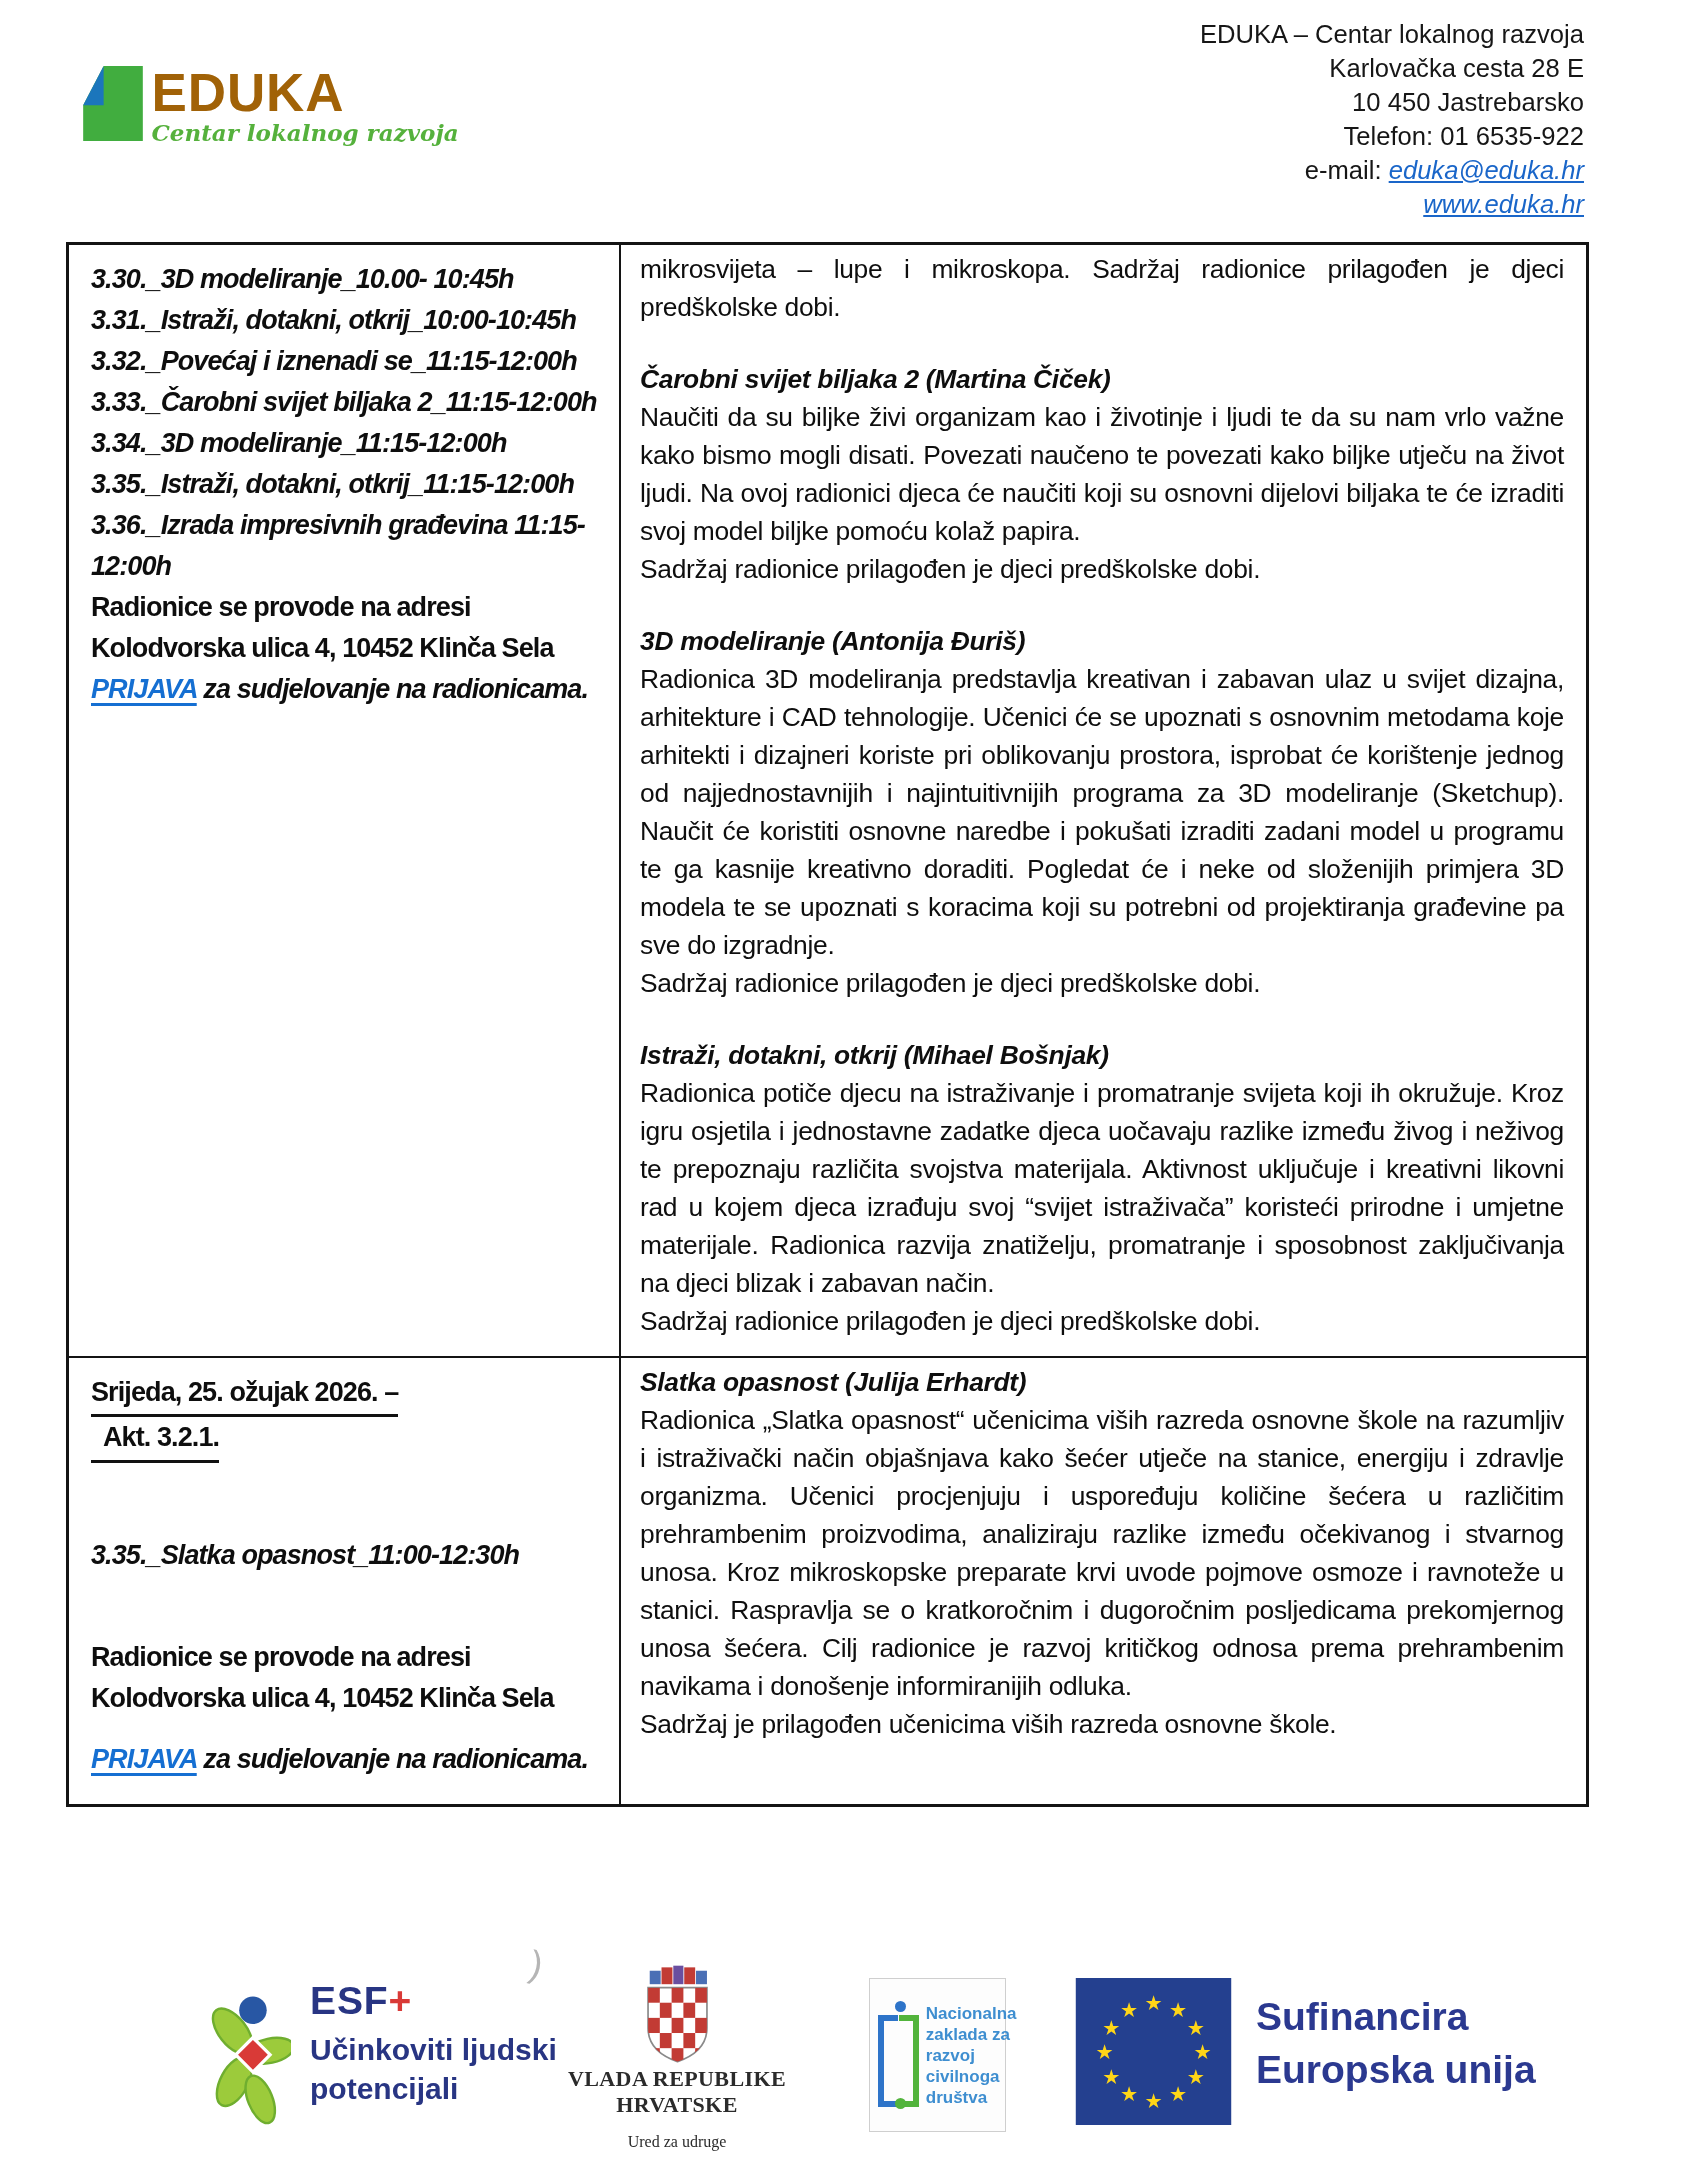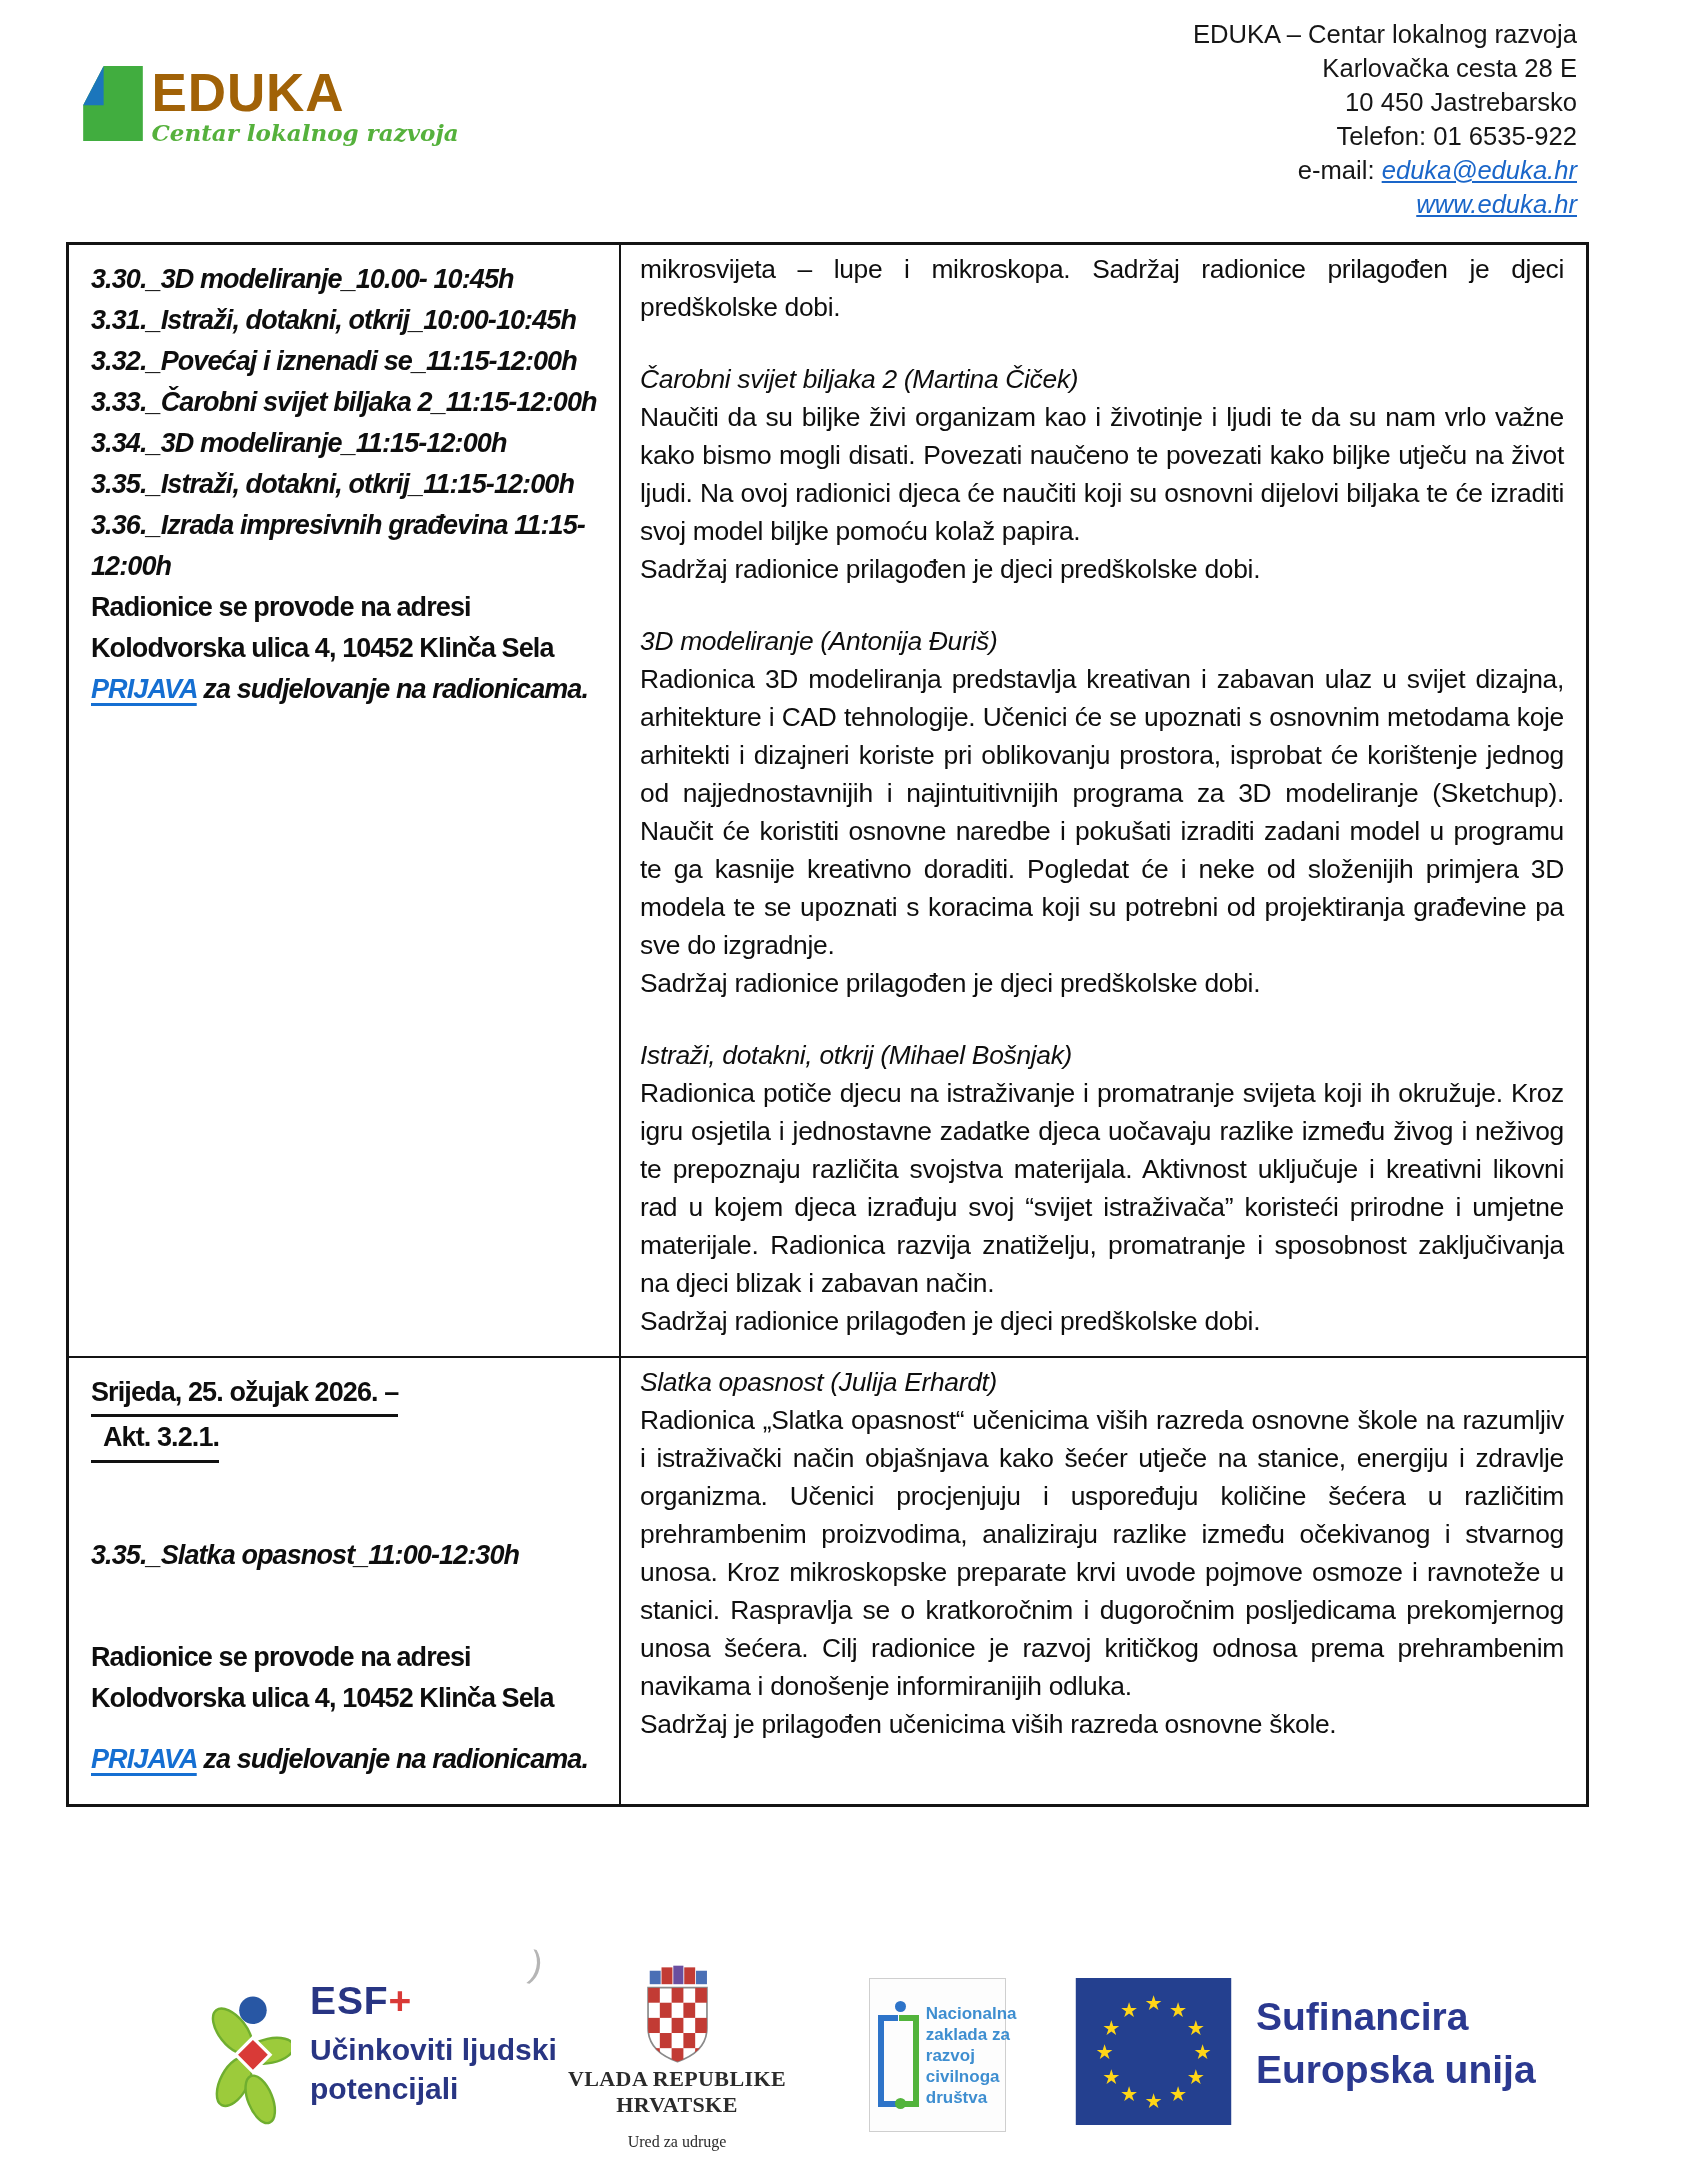--- a/index.html
+++ b/index.html
@@ -6,21 +6,21 @@
   .page{position:relative;width:1685px;height:2181px;background:#ffffff;overflow:hidden;
         font-family:"Liberation Sans","DejaVu Sans",sans-serif;color:#0e0e0e;}
 
   
   .logo{position:absolute;left:83px;top:66px;display:flex;align-items:flex-start;}
   .logo-icon{width:60px;height:75px;margin-right:8.5px;}
   .logo-text{line-height:1;}
   .logo-name{font-size:53px;font-weight:700;color:#a16207;letter-spacing:0.9px;}
   .logo-tagline{font-size:23px;font-style:italic;font-weight:600;color:#55b13c;margin-top:1.7px;
                 font-family:"DejaVu Serif","Liberation Serif",serif;}
-  .contact{position:absolute;right:108px;top:17px;text-align:right;font-size:25.6px;line-height:34px;color:#161616;}
+  .contact{position:absolute;right:101px;top:17px;text-align:right;font-size:25.6px;line-height:34px;color:#161616;}
   .contact a{color:#1a66c9;text-decoration:underline;font-style:italic;}
 
   
   .doc-table{position:absolute;left:66px;top:242px;width:1517px;border:3.4px solid #141414;box-sizing:content-box;}
   .t-row{display:flex;overflow:hidden;}
   .t-row.row1{height:1111px;}
   .t-row.row2{height:446px;border-top:2.6px solid #141414;}
   .cell{overflow:hidden;box-sizing:border-box;}
   .cell.left{width:552px;border-right:2.6px solid #141414;padding:13.6px 15.3px 0 22px;
              font-weight:700;font-style:italic;font-size:27px;line-height:41px;letter-spacing:-0.9px;}
@@ -32,21 +32,21 @@
   .signup{margin-top:41px;}
   .signup a{color:#156fd2;text-decoration:underline;text-decoration-thickness:3.4px;text-underline-offset:5.1px;}
 
   .date-block{font-style:normal;margin-bottom:72px;}
   .u-line{display:inline-block;border-bottom:3.4px solid #111;padding-bottom:1.7px;}
   .u-line.l2{padding-left:12px;}
   .row2 .item{margin:0 0 61px 0;}
   .row2 .venue{margin-bottom:10.2px;}
   .row2 .signup{margin-top:20.4px;}
 
-  .w-head{font-weight:400;font-style:italic;margin-top:34px !important;text-align:left;}
+  .w-head{font-weight:700;font-style:italic;margin-top:34px !important;text-align:left;}
   .para{}
   .note{text-align:left;}
   .intro{}
 
   
   .esf{position:absolute;left:210px;top:1981px;display:flex;}
   .esf-text{margin-left:19px;color:#283583;font-weight:700;line-height:1;}
   .esf-plus-line{font-size:39px;letter-spacing:0.9px;}
   .esf-plus-line .plus{color:#d93a37;}
   .esf-tag1{font-size:30px;margin-top:15.3px;}

